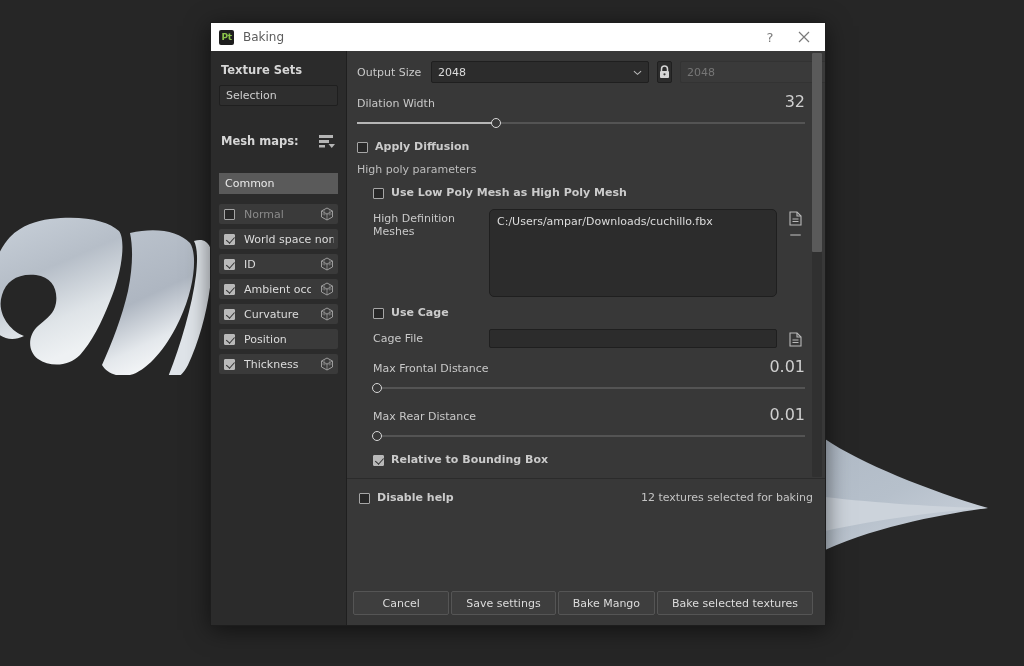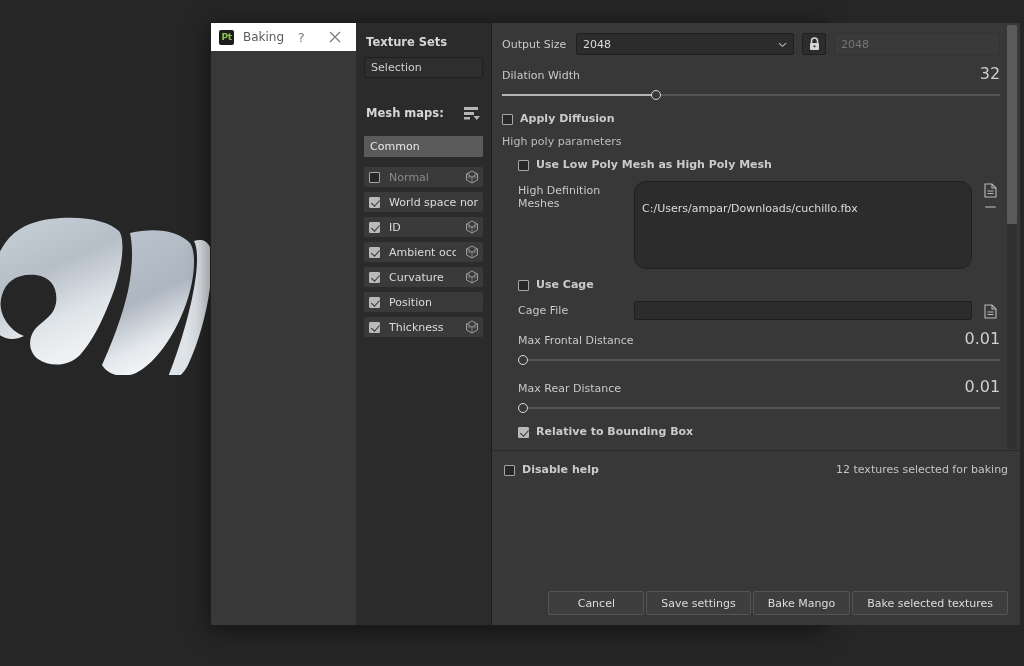--- a/index.html
+++ b/index.html
@@ -13,21 +13,21 @@
   
   .viewport { position: absolute; inset: 0; overflow: hidden; }
   .mesh-left { position: absolute; left: -20px; top: 215px; width: 230px; height: 160px; }
   .mesh-right { position: absolute; left: 820px; top: 425px; width: 210px; height: 130px; }
 
   
   .dialog {
     position: absolute; left: 210px; top: 22px; width: 616px; height: 604px;
     background: #383838; border: 1px solid #1d1d1d;
     box-shadow: 0 4px 22px rgba(0,0,0,.55);
-    display: flex; 
+    display: flex; flex-direction: column;
   }
   .titlebar {
     height: 28px; background: #ffffff; display: flex; align-items: center;
     padding: 0 4px 0 8px; flex: 0 0 28px;
   }
   .app-icon {
     width: 15px; height: 15px; background: #1d1d1d; border-radius: 2px;
     display: flex; align-items: center; justify-content: center;
     color: #8bc34a; font-size: 9px; font-weight: bold; line-height: 1;
     font-family: "DejaVu Sans", sans-serif; letter-spacing: -0.5px;
@@ -46,21 +46,21 @@
   .sidebar {
     width: 136px; flex: 0 0 136px; background: #2b2b2b; padding: 10px 8px 0 8px;
     border-right: 1px solid #1f1f1f;
   }
   .sec-title { font-size: 11.5px; font-weight: bold; color: #d6d6d6; margin: 2px 0 8px 2px; }
   .input-box {
     background: #2e2e2e; border: 1px solid #1f1f1f; border-radius: 2px;
     height: 21px; display: flex; align-items: center; padding: 0 6px;
     font-size: 11px; color: #cfcfcf;
   }
-  .mesh-head { display: flex; align-items: center; justify-content: space-between; margin: 27px 2px 15px 2px; }
+  .mesh-head { display: flex; align-items: center; justify-content: space-between; margin: 27px 2px 24px 2px; }
   .mesh-head .sec-title { margin: 0; }
   .filter-icon { width: 18px; height: 16px; display:block; }
   .sel-row {
     background: #5a5a5a; border-radius: 0; height: 21px;
     display: flex; align-items: center; padding: 0 6px; font-size: 11px; color: #e8e8e8;
     margin-bottom: 10px;
   }
   .map-row {
     background: #3a3a3a; border-radius: 2px; height: 20px; margin-bottom: 5px;
     display: flex; align-items: center; padding: 0 4px 0 5px; gap: 9px;
@@ -120,22 +120,22 @@
     background: #383838; border: 1.6px solid #d8d8d8;
   }
 
   .cbrow { display: flex; align-items: flex-end; gap: 7px; margin-bottom: 10px; font-weight: bold; }
   .cbrow .t { font-size: 11px; color: #cbcbcb; }
 
   .subtle { font-size: 11px; color: #bdbdbd; margin: 2px 0 10px 0; }
   .indent { padding-left: 16px; }
 
   .listbox {
-    flex: 1; height: 88px; background: #2c2c2c; border: 1px solid #1f1f1f; border-radius: 12px;
-    padding: 20px 7px; font-size: 11px; color: #dcdcdc;
+    flex: 1; height: 88px; background: #2c2c2c; border: 1px solid #1f1f1f; border-radius: 5px;
+    padding: 5px 7px; font-size: 11px; color: #dcdcdc;
   }
   .sidebtns { width: 20px; flex: 0 0 20px; display: flex; flex-direction: column; align-items: center; gap: 8px; padding-top: 2px; }
   .ficon { width: 13px; height: 15px; }
   .minus { width: 11px; height: 2px; background: #7e7e7e; border-radius: 1px; }
 
   .textfield {
     flex: 1; height: 19px; background: #2c2c2c; border: 1px solid #1f1f1f; border-radius: 2px;
   }
 
   

